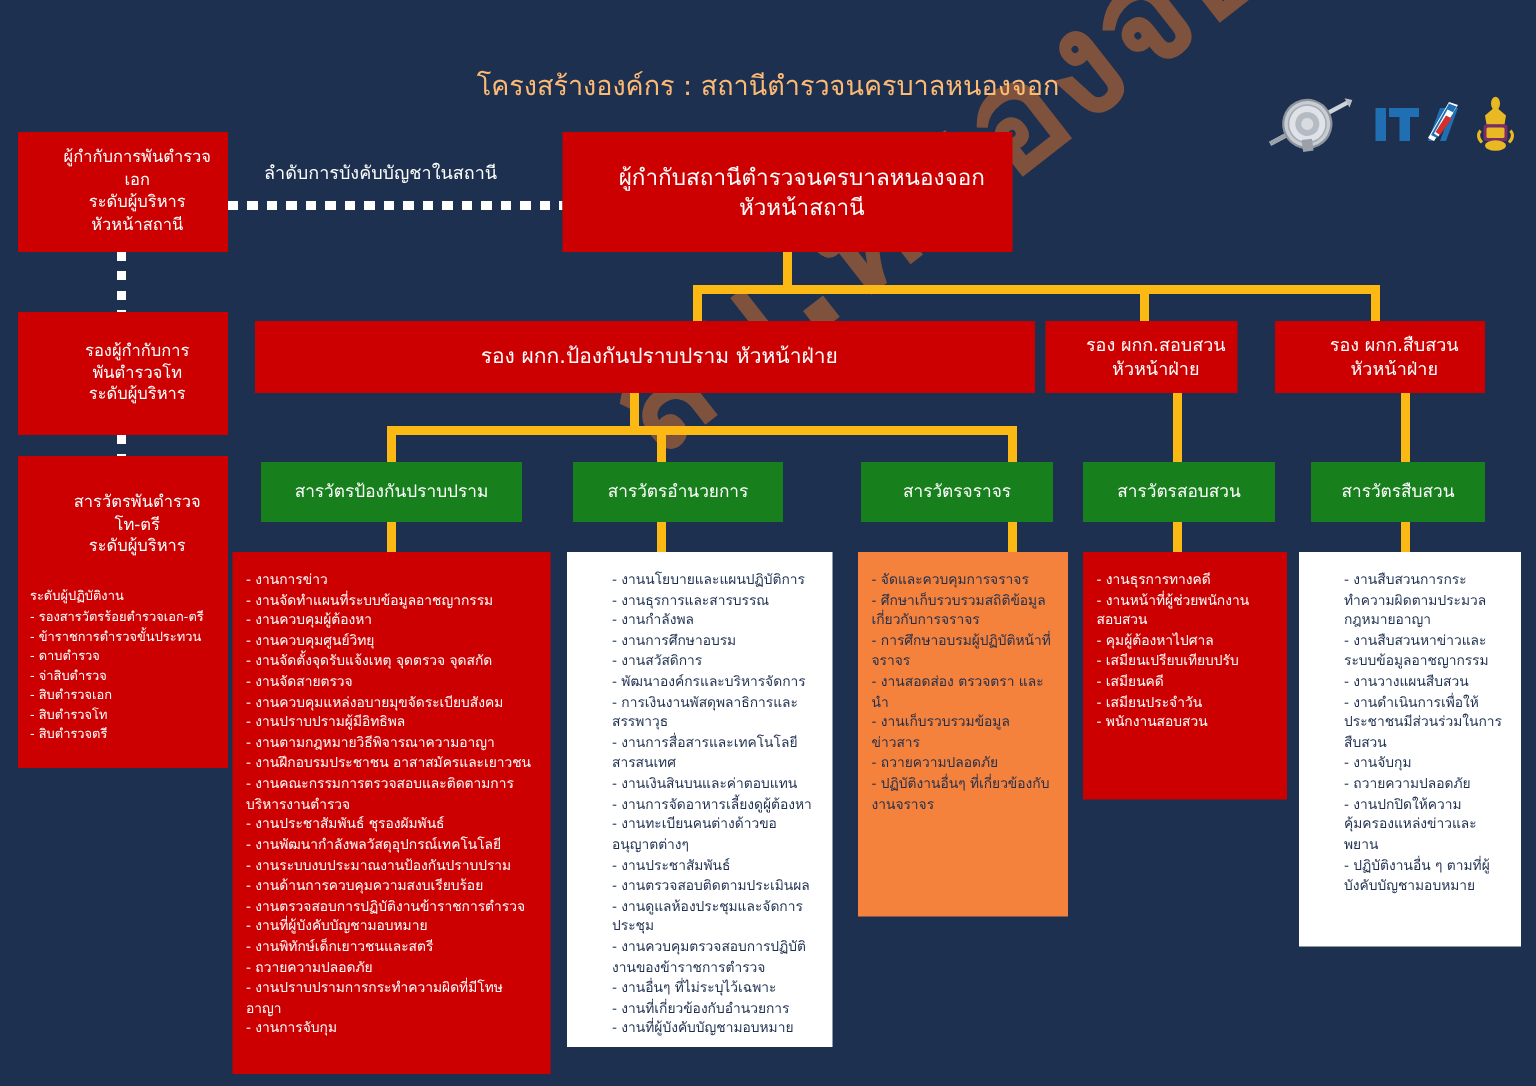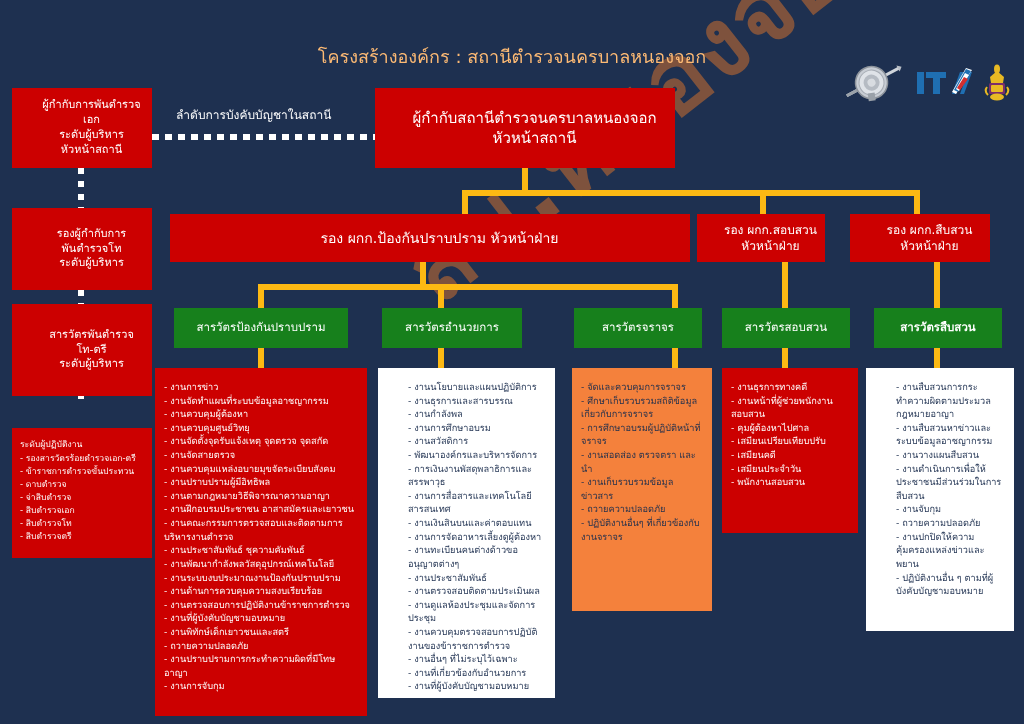--- a/index.html
+++ b/index.html
@@ -182,21 +182,21 @@
 ระดับผู้บริหาร</div>
 
   <div class="dotted-v" style="left:78px; top:290px; height:14px;"></div>
 
   <div class="box box-red" style="left:12px; top:304px; width:140px; height:92px; font-size:11px;">สารวัตรพันตำรวจ
 โท-ตรี
 ระดับผู้บริหาร</div>
 
   <div class="dotted-v" style="left:78px; top:380px; height:26px;"></div>
 
-  <div class="left-note" style="left:12px; top:428px; width:140px; height:130px;">
+  <div class="left-note" style="left:12px; top:382px; width:140px; height:130px;">
     <span class="hdr">ระดับผู้ปฏิบัติงาน</span>
     <div>
       <div>- รองสารวัตรร้อยตำรวจเอก-ตรี</div>
       <div>- ข้าราชการตำรวจขั้นประทวน</div>
       <div>- ดาบตำรวจ</div>
       <div>- จ่าสิบตำรวจ</div>
       <div>- สิบตำรวจเอก</div>
       <div>- สิบตำรวจโท</div>
       <div>- สิบตำรวจตรี</div>
     </div>
@@ -225,42 +225,42 @@
   <div class="ln ln-v" style="left:258px; top:284px; height:24px;"></div>
   <div class="ln ln-v" style="left:438px; top:284px; height:24px;"></div>
   <div class="ln ln-v" style="left:672px; top:284px; height:24px;"></div>
   <div class="ln ln-v" style="left:782px; top:262px; height:46px;"></div>
   <div class="ln ln-v" style="left:934px; top:262px; height:46px;"></div>
 
   <div class="box box-green" style="left:174px; top:308px; width:174px; height:40px; font-size:11.5px;">สารวัตรป้องกันปราบปราม</div>
   <div class="box box-green" style="left:382px; top:308px; width:140px; height:40px; font-size:11.5px;">สารวัตรอำนวยการ</div>
   <div class="box box-green" style="left:574px; top:308px; width:128px; height:40px; font-size:11.5px;">สารวัตรจราจร</div>
   <div class="box box-green" style="left:722px; top:308px; width:128px; height:40px; font-size:11.5px;">สารวัตรสอบสวน</div>
-  <div class="box box-green" style="left:874px; top:308px; width:128px; height:40px; font-size:11.5px;font-weight:bold;">สารวัตรสืบสวน</div>
+  <div class="box box-green" style="left:874px; top:308px; width:116px; height:40px; font-size:11.5px;">สารวัตรสืบสวน</div>
 
   <div class="ln ln-v" style="left:258px; top:348px; height:20px;"></div>
   <div class="ln ln-v" style="left:438px; top:348px; height:20px;"></div>
   <div class="ln ln-v" style="left:672px; top:348px; height:20px;"></div>
   <div class="ln ln-v" style="left:782px; top:348px; height:20px;"></div>
   <div class="ln ln-v" style="left:934px; top:348px; height:20px;"></div>
 
   <div class="panel panel-red" style="left:155px; top:368px; width:212px; height:348px;">
     <ul>
       <li>- งานการข่าว</li>
       <li>- งานจัดทำแผนที่ระบบข้อมูลอาชญากรรม</li>
       <li>- งานควบคุมผู้ต้องหา</li>
       <li>- งานควบคุมศูนย์วิทยุ</li>
       <li>- งานจัดตั้งจุดรับแจ้งเหตุ จุดตรวจ จุดสกัด</li>
       <li>- งานจัดสายตรวจ</li>
       <li>- งานควบคุมแหล่งอบายมุขจัดระเบียบสังคม</li>
       <li>- งานปราบปรามผู้มีอิทธิพล</li>
       <li>- งานตามกฎหมายวิธีพิจารณาความอาญา</li>
       <li>- งานฝึกอบรมประชาชน อาสาสมัครและเยาวชน</li>
       <li>- งานคณะกรรมการตรวจสอบและติดตามการบริหารงานตำรวจ</li>
-      <li>- งานประชาสัมพันธ์ ชุความคัมพันธ์</li>
+      <li>- งานประชาสัมพันธ์ ชุรองผัมพันธ์</li>
       <li>- งานพัฒนากำลังพลวัสดุอุปกรณ์เทคโนโลยี</li>
       <li>- งานระบบงบประมาณงานป้องกันปราบปราม</li>
       <li>- งานด้านการควบคุมความสงบเรียบร้อย</li>
       <li>- งานตรวจสอบการปฏิบัติงานข้าราชการตำรวจ</li>
       <li>- งานที่ผู้บังคับบัญชามอบหมาย</li>
       <li>- งานพิทักษ์เด็กเยาวชนและสตรี</li>
       <li>- ถวายความปลอดภัย</li>
       <li>- งานปราบปรามการกระทำความผิดที่มีโทษอาญา</li>
       <li>- งานการจับกุม</li>
     </ul>

